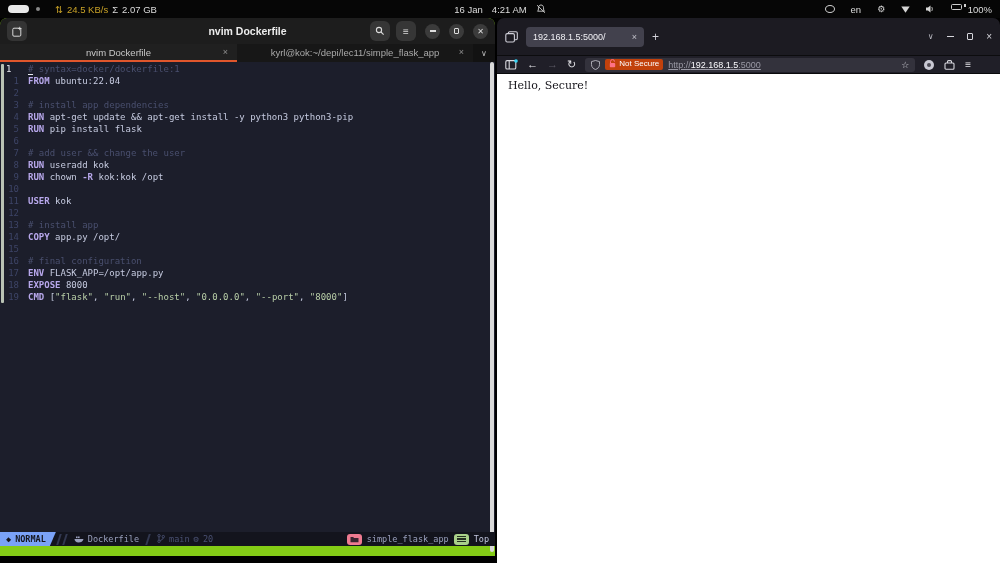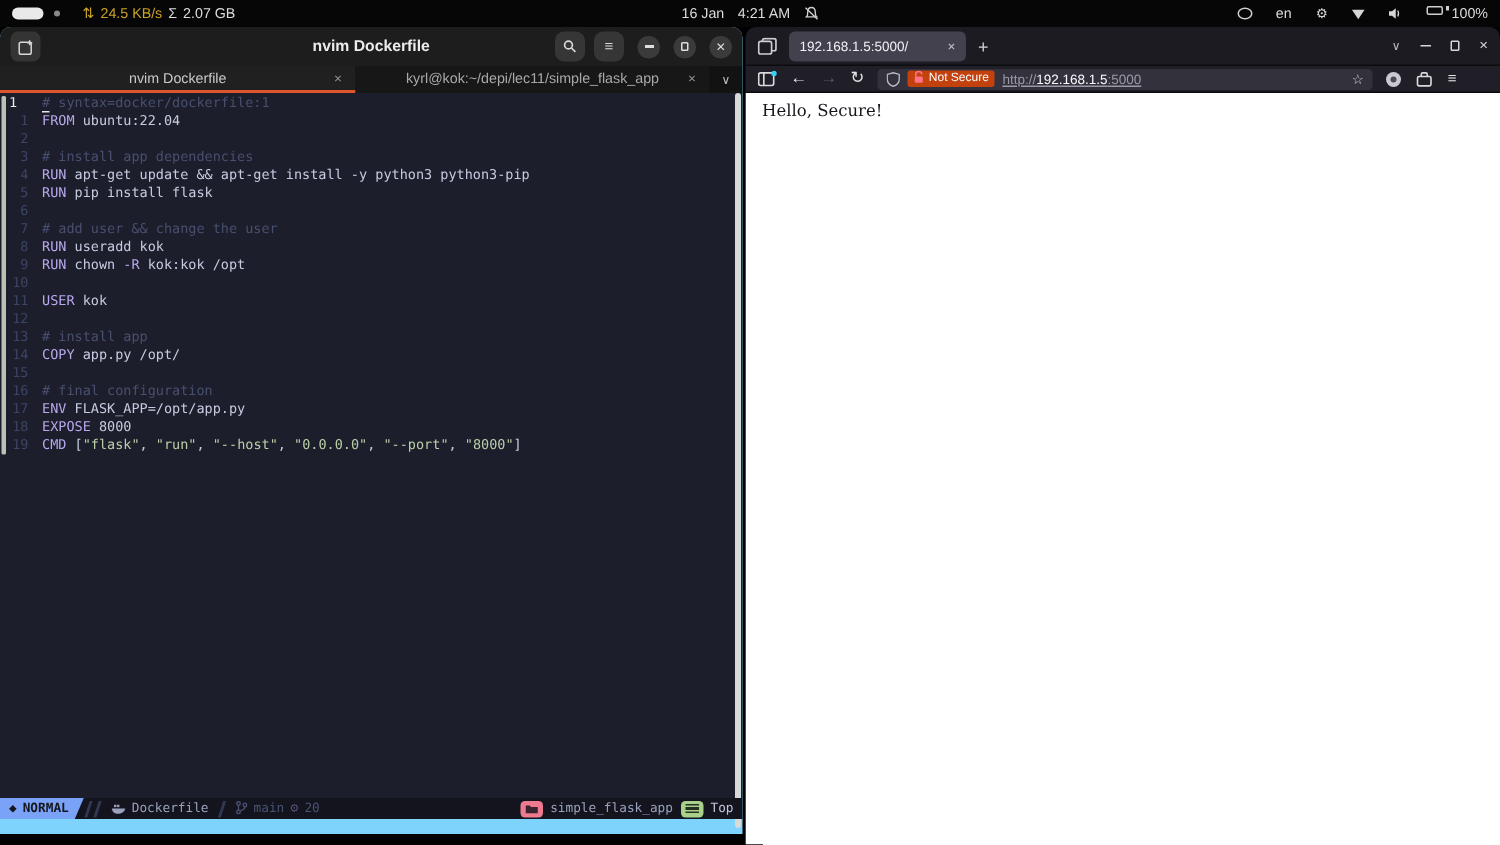--- a/index.html
+++ b/index.html
@@ -17,21 +17,21 @@
   .tb-center { display:flex; align-items:center; gap:9px; }
   .tb-right { flex:1; display:flex; align-items:center; justify-content:flex-end; gap:16px; margin-right:8px; }
   .oicon { width:10px; height:8px; border:1.2px solid #cfcfcf; border-radius:50%; }
   .batt { display:flex; align-items:flex-start; gap:2px; }
   .batt-body { width:11px; height:6px; border:1px solid #cfcfcf; border-radius:1.5px; padding:1px; }
   .batt-fill { width:100%; height:100%; background:#cfcfcf; }
   .batt-nub { width:1.5px; height:3px; background:#cfcfcf; }
 
   
   #terminal { position:absolute; left:0; top:18px; width:495px; height:538px;
-              background:#7dd3fc; border-radius:7px 7px 0 0; overflow:hidden; }
+              background:#84cc16; border-radius:7px 7px 0 0; overflow:hidden; }
   .t-header { height:26px; background:#1d1d1d; display:flex; align-items:center; padding:0 7px; position:relative; }
   .t-newtab { width:20px; height:20px; background:#343434; border-radius:5px; display:flex; align-items:center; justify-content:center; }
   .t-title { position:absolute; left:0; right:0; text-align:center; color:#ececec; font-weight:bold; font-size:10.5px; pointer-events:none; }
   .t-hright { margin-left:auto; display:flex; align-items:center; gap:6px; }
   .t-sqbtn { width:20px; height:20px; background:#363636; border-radius:6px; display:flex; align-items:center; justify-content:center; color:#dadada; font-size:10px; }
   .t-circle { width:15px; height:15px; background:#3b3b3b; border-radius:50%; display:flex; align-items:center; justify-content:center; color:#dedede; font-size:8px; margin-left:3px; }
   .min-glyph { width:6px; height:1.4px; background:#dedede; }
   .max-glyph { width:5.5px; height:5.5px; border:1.2px solid #dedede; border-radius:1px; }
 
   .t-tabs { height:18px; background:#121212; display:flex; font-size:9.5px; }
@@ -43,21 +43,21 @@
 
   .t-editor { position:absolute; left:0; top:44px; width:495px; height:470px; background:#1c1e2b;
               font-family:"DejaVu Sans Mono", monospace; font-size:9px; }
   .sign-strip { position:absolute; left:1px; top:2px; width:3px; height:239px; background:#b9c2b4; border-radius:1px; }
   #editor-lines { padding-top:1px; }
   .ed-line { height:12px; line-height:12px; white-space:pre; }
   .ln { display:inline-block; width:13px; margin-left:6px; text-align:right; color:#3d4466; }
   .ln.cur { text-align:left; color:#e8e8f0; }
   .code { margin-left:9px; }
   .t-cm { color:#494f6e; }
-  .t-kw { color:#b8a8ec; font-weight:normal;text-align:center; }
+  .t-kw { color:#b8a8ec; font-weight:bold;text-align:center; }
   .t-tx { color:#c6cbe0; }
   .t-st { color:#b9cfa8; }
   .cursor-char { border-bottom:1.6px solid #e6e8ee; }
 
   .t-scrollbar { position:absolute; right:1px; top:44px; width:4px; height:490px; background:#d9d9d9; border-radius:2px; }
 
   .t-status { position:absolute; left:0; top:514px; width:495px; height:14px; background:#13141d;
               display:flex; align-items:center; font-family:"DejaVu Sans Mono", monospace; font-size:8.5px; }
   .seg-normal { height:14px; background:#7aa2f7; color:#15161e; font-weight:bold; display:flex; align-items:center;
                 padding:0 10px 0 6px; gap:4px; clip-path:polygon(0 0,100% 0,calc(100% - 6px) 100%,0 100%); }
@@ -67,21 +67,21 @@
   .t-sright { margin-left:auto; display:flex; align-items:center; gap:5px; margin-right:6px; }
   .chip-folder { width:15px; height:11px; background:#ee7a90; border-radius:3px; display:flex; align-items:center; justify-content:center; }
   .proj { color:#9aa0bd; }
   .chip-green { width:15px; height:11px; background:#a9d18a; border-radius:3px; display:flex; flex-direction:column; justify-content:center; gap:1.2px; padding:0 3px; }
   .chip-green i { display:block; height:1.2px; background:#263122; }
   .pos { color:#c0c5dd; }
 
   
   #browser { position:absolute; left:497px; top:18px; width:503px; height:545px;
              background:#1c1b22; border-radius:7px 7px 0 0; overflow:hidden; display:flex; flex-direction:column; }
-  .b-tabbar { height:26px; display:flex; align-items:center; padding:0 8px; gap:8px; border-bottom:1px solid #0c0c0e; }
+  .b-tabbar { height:38px; display:flex; align-items:center; padding:0 8px; gap:8px; border-bottom:1px solid #0c0c0e; }
   .b-tab { width:118px; height:20px; background:#42414d; border-radius:4px; display:flex; align-items:center; padding:0 7px; color:#f1f1f5; font-size:9px; }
   .b-tab .tclose { margin-left:auto; color:#c2c2ca; font-size:9px; }
   .b-plus { color:#d2d2da; font-size:12px; }
   .b-tbright { margin-left:auto; display:flex; align-items:center; gap:13px; color:#d6d6dc; }
   .b-chev { font-size:8px; color:#b9b9c1; }
   .b-min { width:7px; height:1.4px; background:#d6d6dc; }
   .b-max { width:6.5px; height:6.5px; border:1.2px solid #d6d6dc; border-radius:1px; }
   .b-x { font-size:10px; }
 
   .b-navbar { height:18px; display:flex; align-items:center; gap:9px; padding:0 8px; background:#201f28; border-bottom:1px solid #0a0a0c; }

